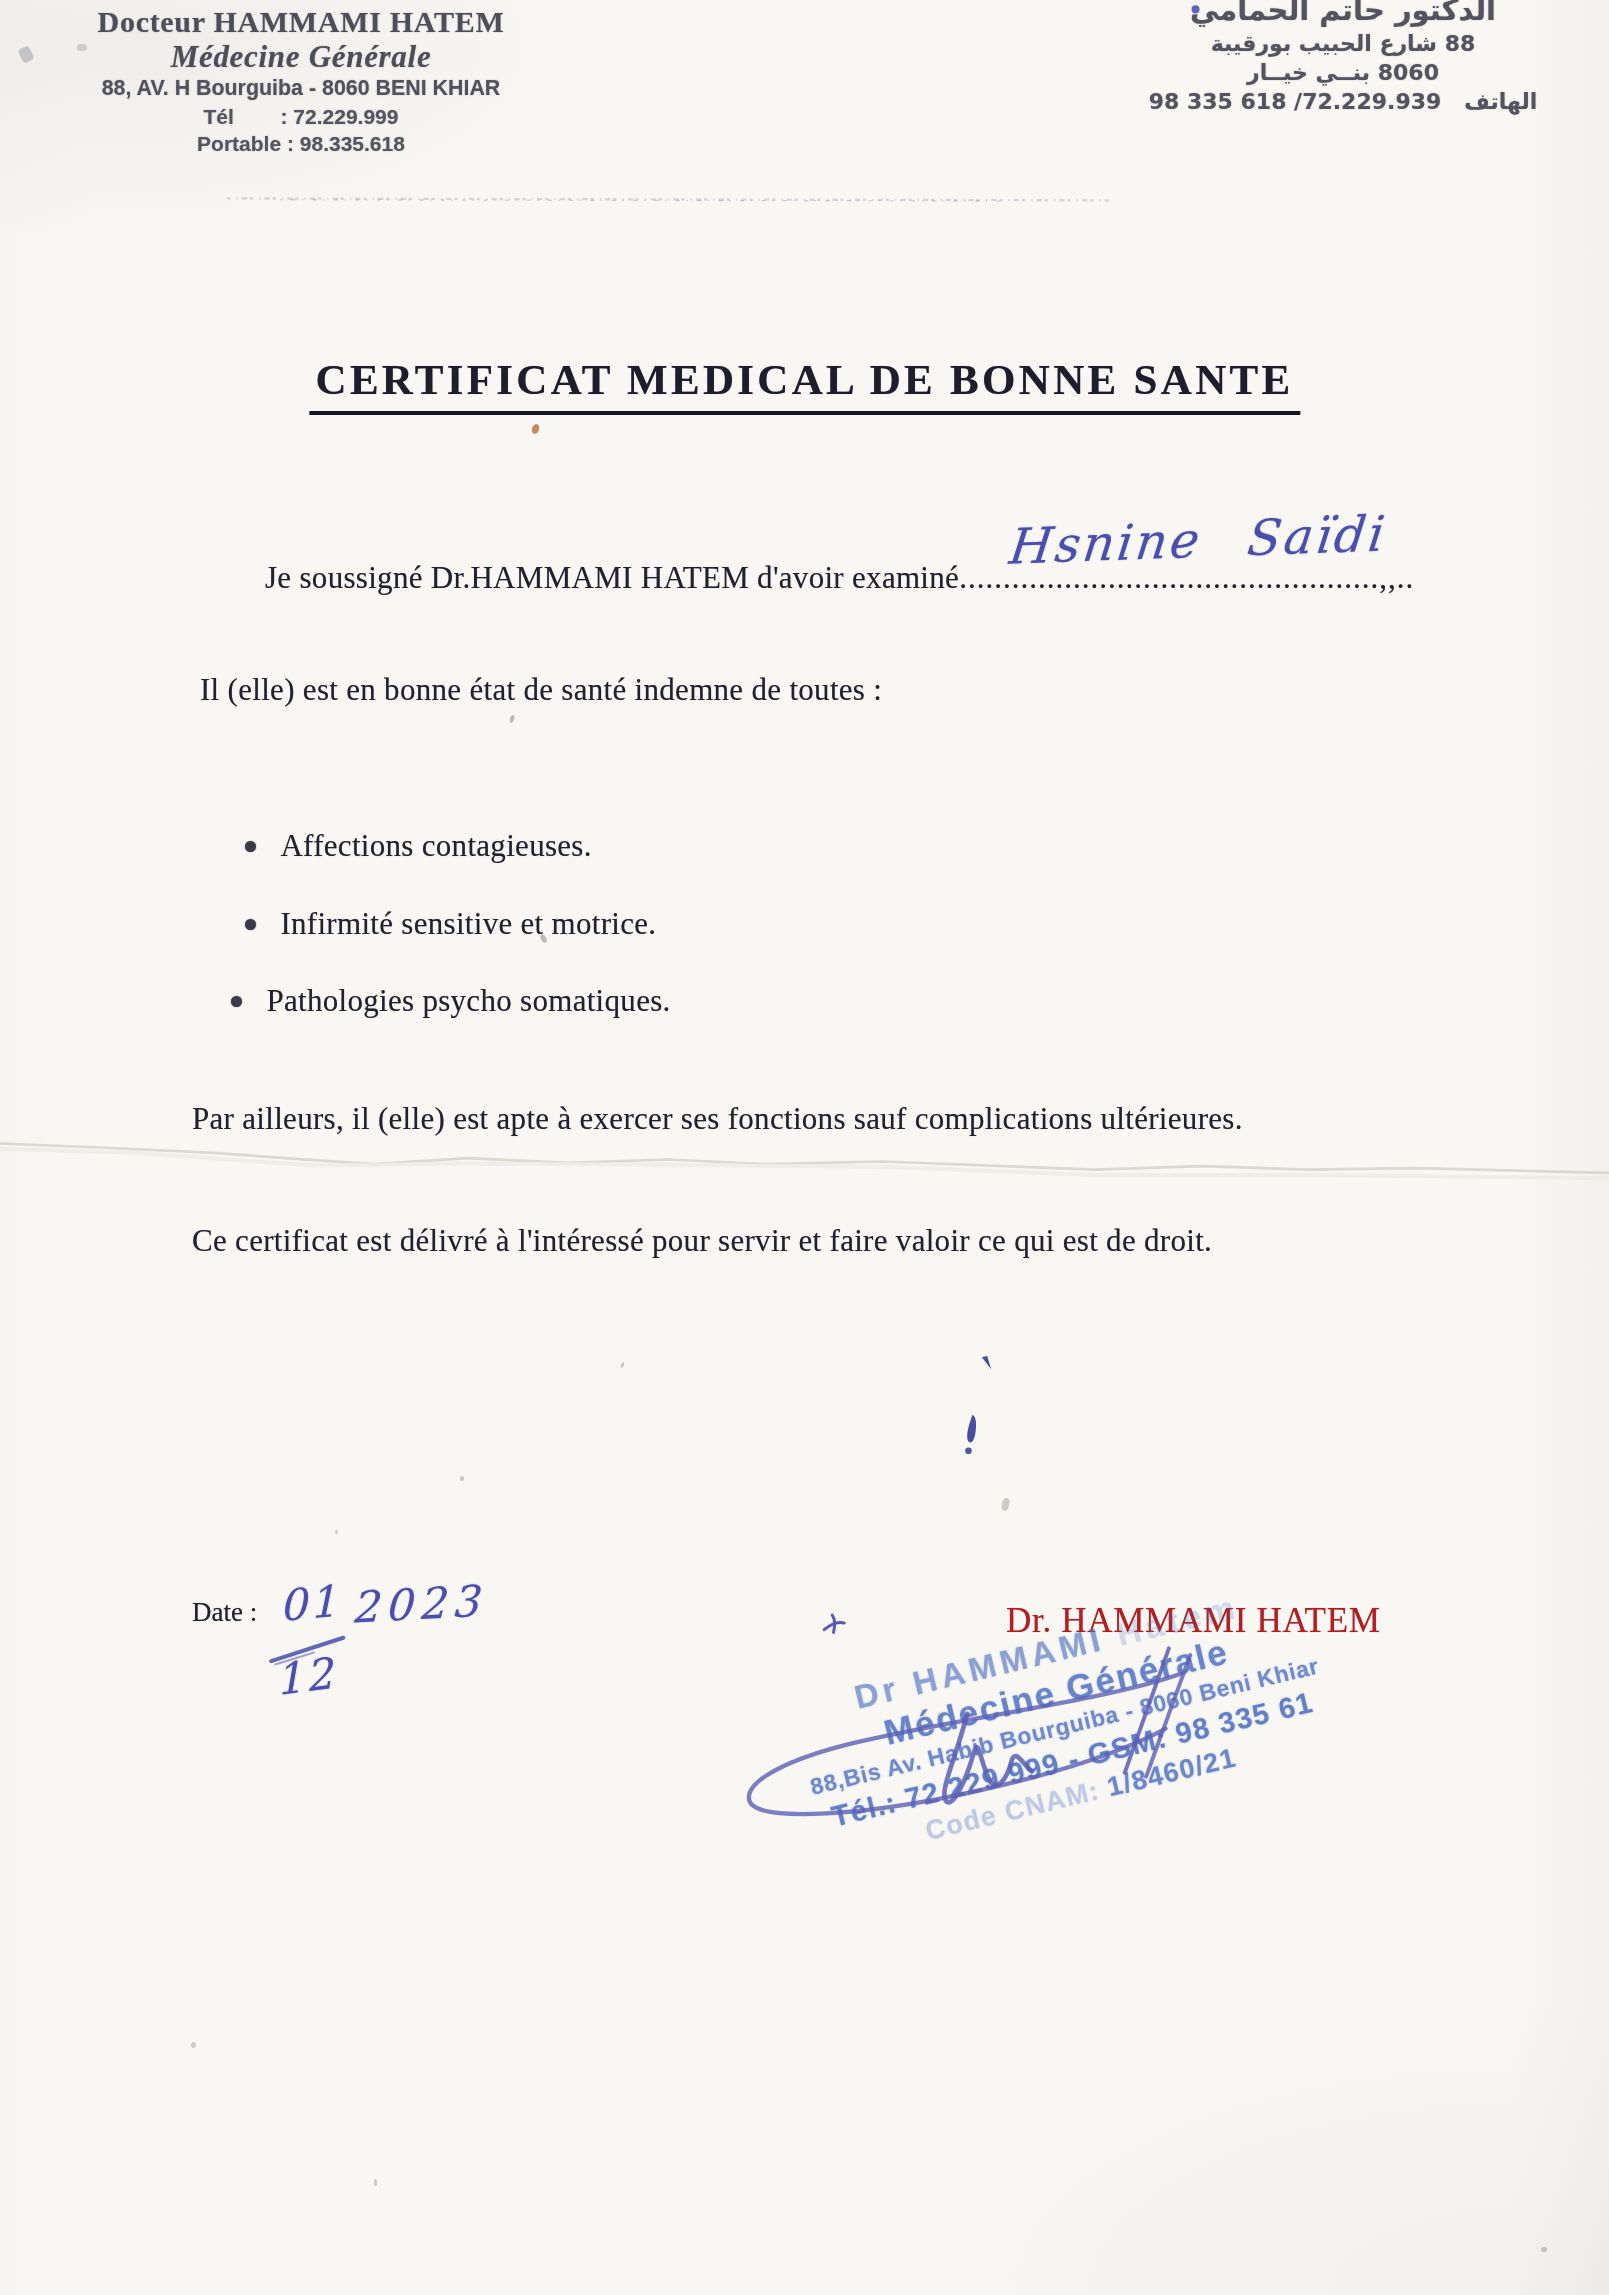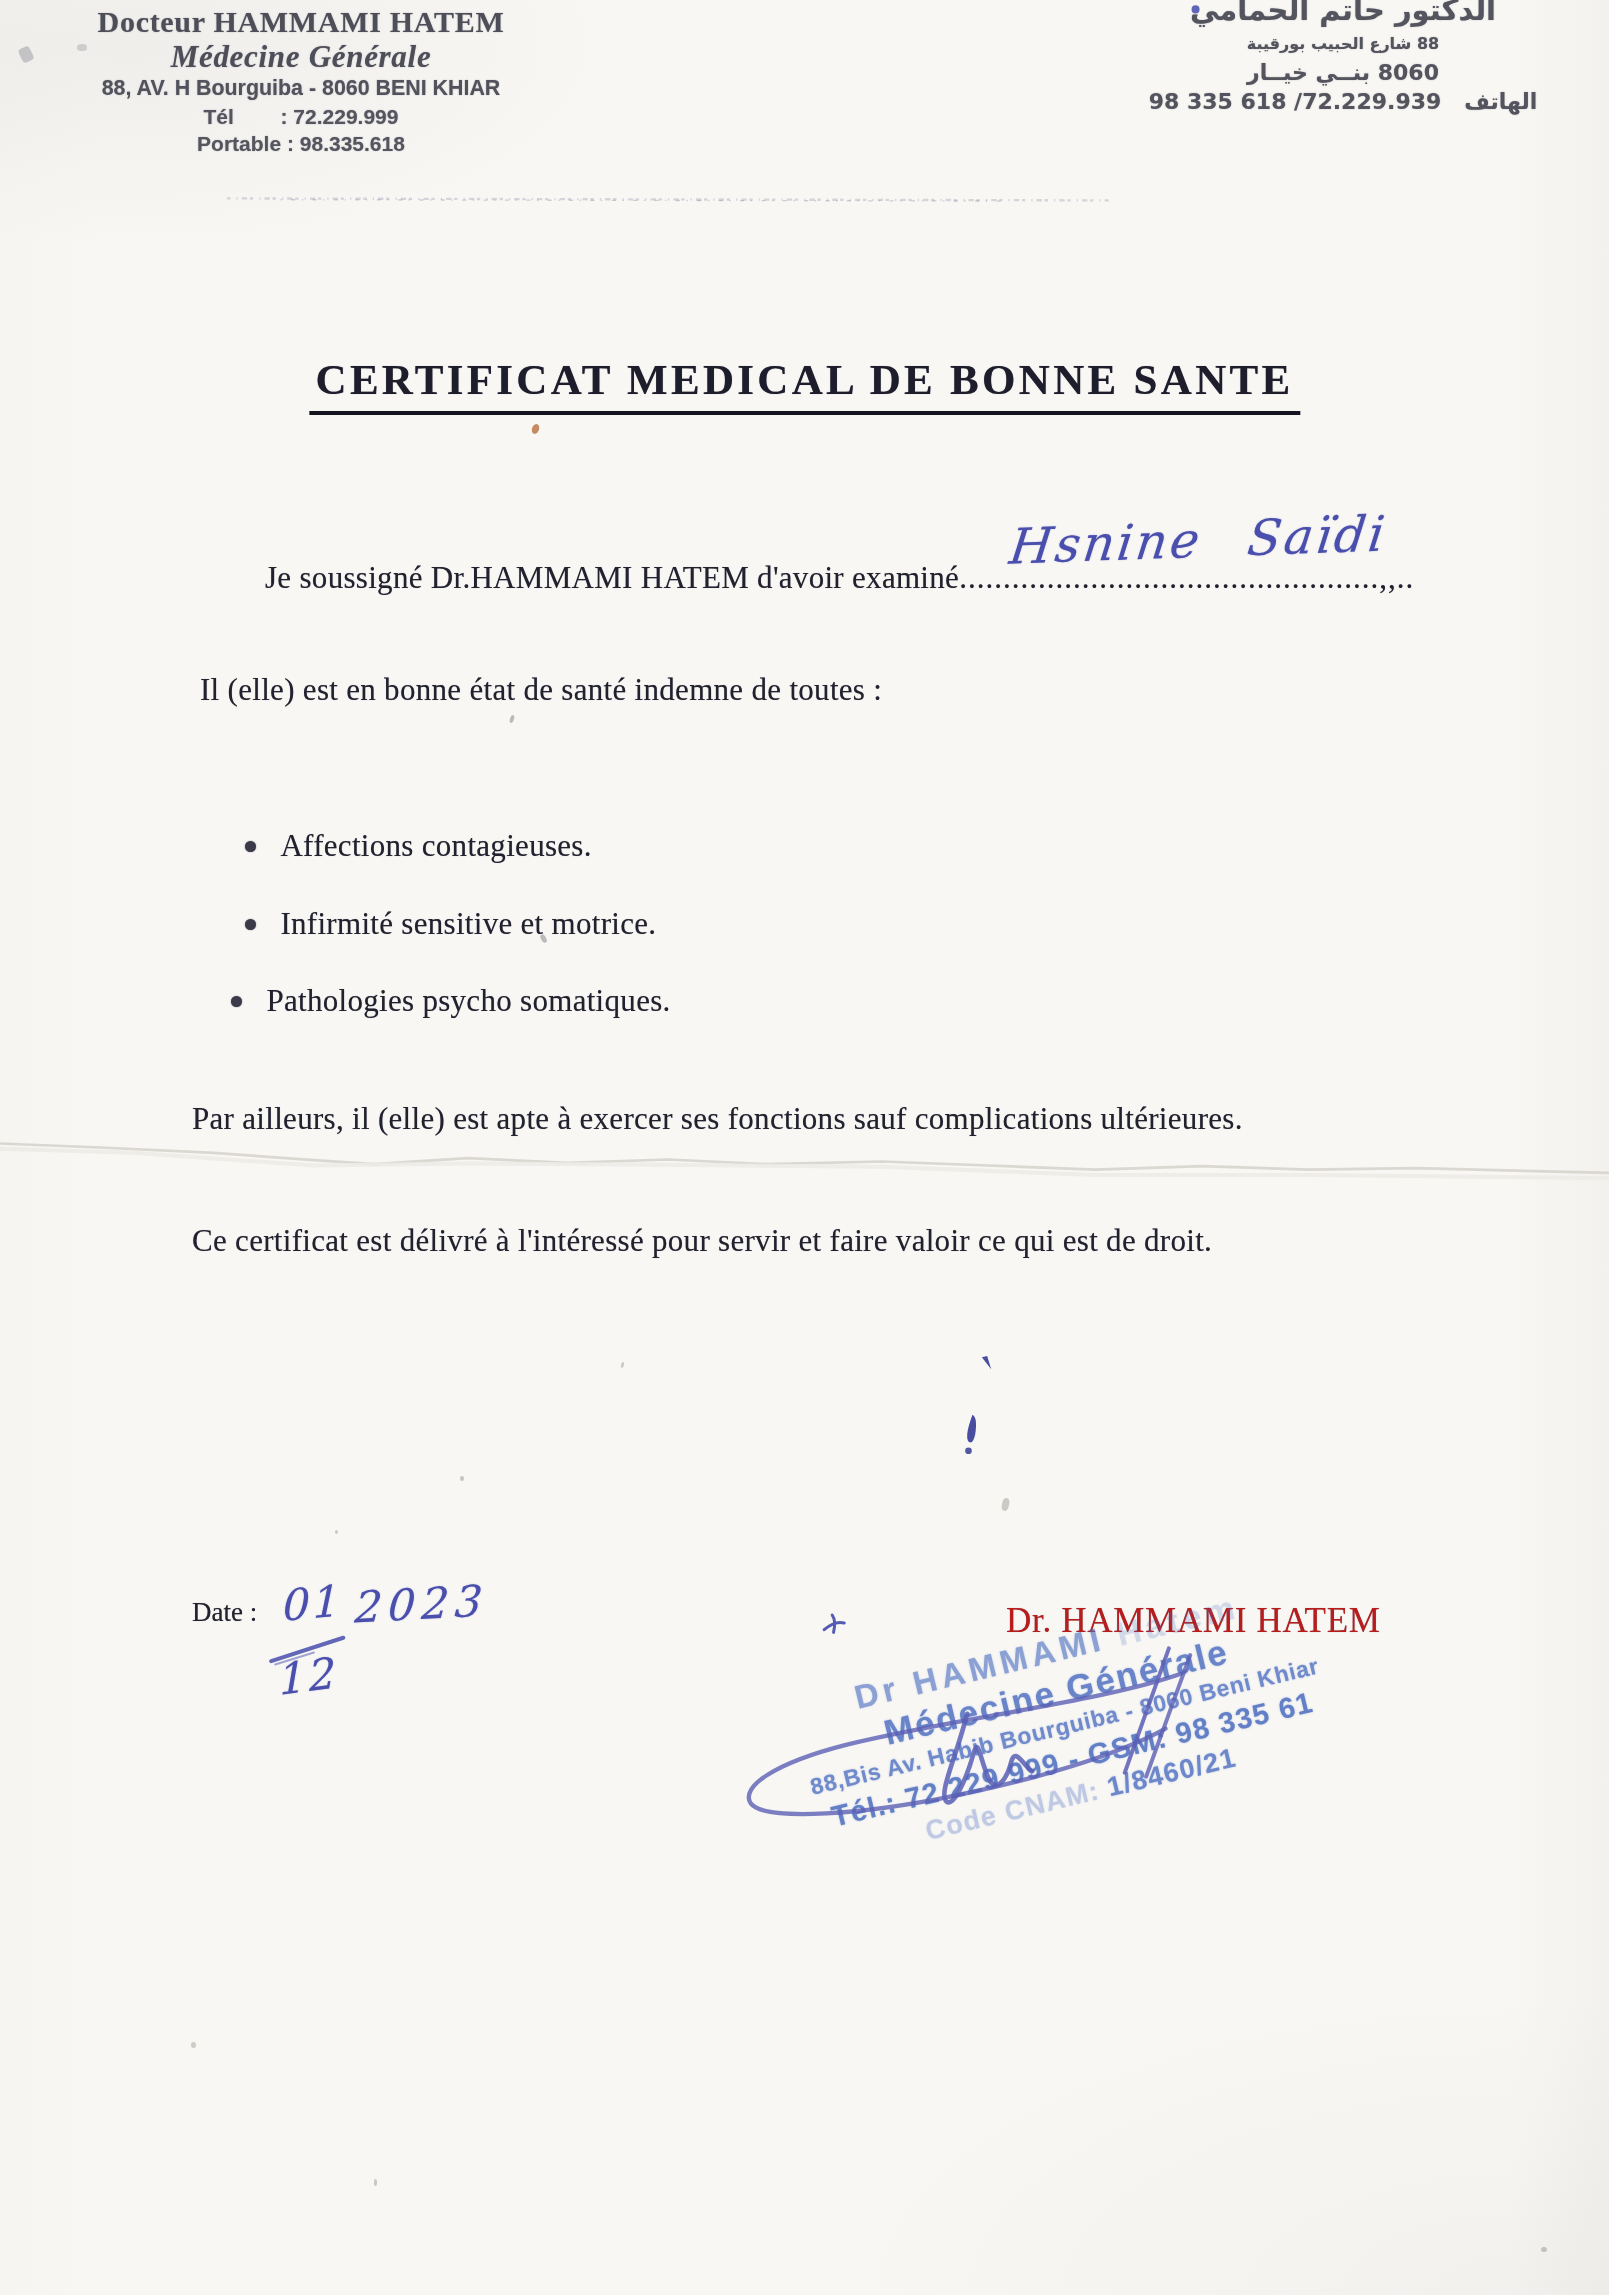--- a/index.html
+++ b/index.html
@@ -21,21 +21,21 @@
   .hdrL .spec{font-size:31px;font-weight:bold;font-style:italic;line-height:35px;letter-spacing:0.7px;}
   .hdrL .addr{font-family:"Liberation Sans",sans-serif;font-size:21.4px;font-weight:bold;
               line-height:29px;color:#52525c;white-space:pre;}
   .hdrL .tel{font-family:"Liberation Sans",sans-serif;font-size:21px;font-weight:bold;
              line-height:27px;color:#55555f;white-space:pre;}
   
   .hdrR{left:1116px;top:-6.7px;width:454px;text-align:center;color:#54545e;
         text-shadow:0 0 1.3px rgba(90,90,100,.5);font-family:"DejaVu Sans",sans-serif;font-weight:bold;}
   .hdrR .l1{font-size:29px;line-height:35px;}
   .hdrR .l2{font-size:27px;line-height:33px;}
-  .hdrR .l3{font-size:16px;line-height:31px;}
+  .hdrR .l3{font-size:22px;line-height:31px;}
   .hdrR .l4{font-size:22px;line-height:28px;}
   .hdrR .l5{font-size:22px;line-height:29px;direction:ltr;}
   
   .title{left:50%;top:355px;transform:translateX(-50%);margin-left:0;
          font-size:43px;font-weight:bold;letter-spacing:3.3px;white-space:nowrap;
          color:#1d1d2c;text-shadow:0 0 0.7px rgba(25,25,45,.6);
          border-bottom:4.7px solid #15151f;padding:0 6.7px 6.7px 6.7px;}
   
   .bodyline{font-size:31px;color:#22222f;text-shadow:0 0 0.7px rgba(30,30,50,.45);
             white-space:nowrap;letter-spacing:0.3px;}

